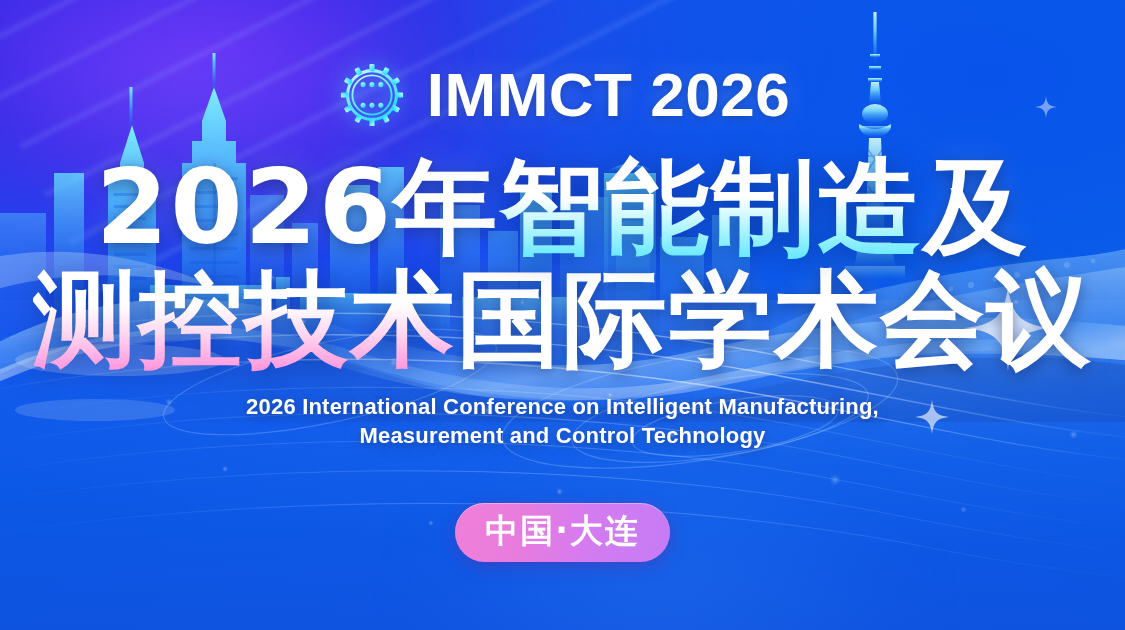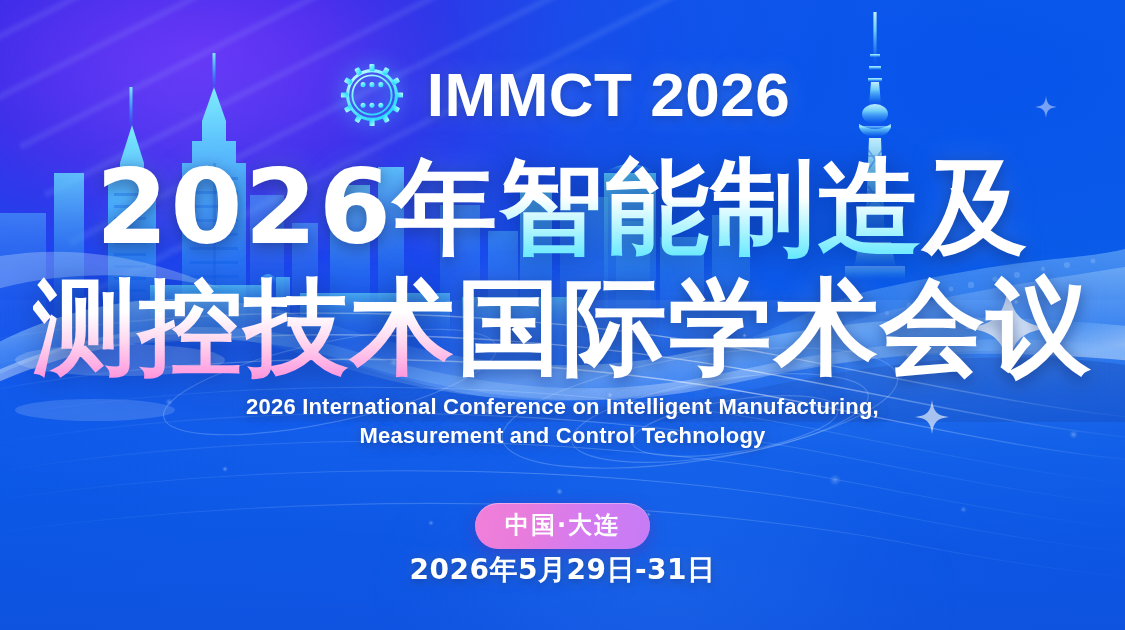--- a/index.html
+++ b/index.html
@@ -114,21 +114,21 @@
     line-height:1;
   }
 
   
   .title-cn{ position:absolute; left:0; right:0; top:152px; text-align:center; }
   .title-line{
     font-size:104px; font-weight:700; line-height:1.06;
     letter-spacing:2px; white-space:nowrap;
     font-family:"DejaVu Sans","Liberation Sans",sans-serif;
   }
-  .title-line + .title-line{ margin-top:10px; }
+  .title-line + .title-line{ margin-top:2px; }
 
   .g-white{
     color:#fff;
     text-shadow:0 4px 16px rgba(6,30,96,.55), 0 0 28px rgba(150,200,255,.28);
   }
   .g-cyan{
     background:linear-gradient(180deg,#ffffff 0%,#ffffff 42%,#a9f4ff 70%,#4fe4ff 100%);
     -webkit-background-clip:text; background-clip:text;
     -webkit-text-fill-color:transparent; color:transparent;
     filter:drop-shadow(0 4px 14px rgba(6,30,96,.50));
@@ -152,21 +152,21 @@
   .title-en .en-line{ display:block; white-space:nowrap; }
 
   
   .pill-wrap{ position:absolute; left:0; right:0; top:503px; display:flex; justify-content:center; }
   .pill{
     display:inline-flex; align-items:center; justify-content:center;
     padding:6px 30px 8px;
     border-radius:999px;
     background:linear-gradient(100deg,#f07fd8 0%,#e87cdd 30%,#d47bf0 62%,#c57cf5 100%);
     color:#ffffff;
-    font-size:24px; font-weight:600; letter-spacing:2px;
+    font-size:33px; font-weight:600; letter-spacing:2px;
     box-shadow:0 4px 16px rgba(120,30,140,.35), inset 0 1px 0 rgba(255,255,255,.35);
     font-family:"DejaVu Sans","Liberation Sans",sans-serif;
   }
 
   
   .date{
     position:absolute; left:0; right:0; top:551px;
     text-align:center; color:#ffffff;
     font-size:28px; font-weight:600; letter-spacing:.5px;
     text-shadow:0 2px 9px rgba(8,35,105,.55), 0 0 16px rgba(170,210,255,.3);
@@ -517,16 +517,15 @@
 
     <div class="title-en">
       <span class="en-line">2026 International Conference on Intelligent Manufacturing,</span>
       <span class="en-line">Measurement and Control Technology</span>
     </div>
 
     <div class="pill-wrap">
       <span class="pill">中国·大连</span>
     </div>
 
-    <div class="date">2026年5月29日-31日</div>
 
   </div>
 </div>
 
 </body></html>

